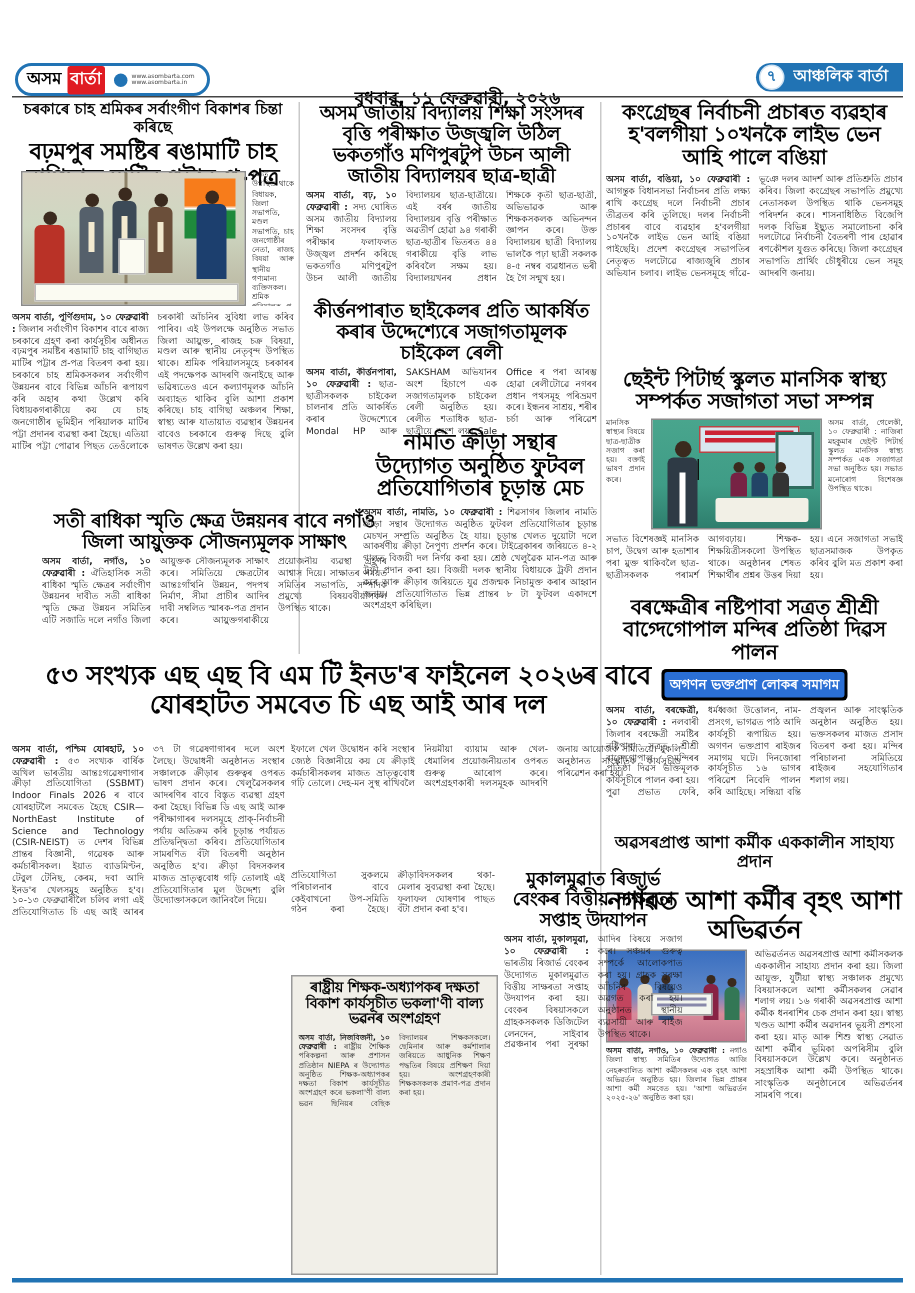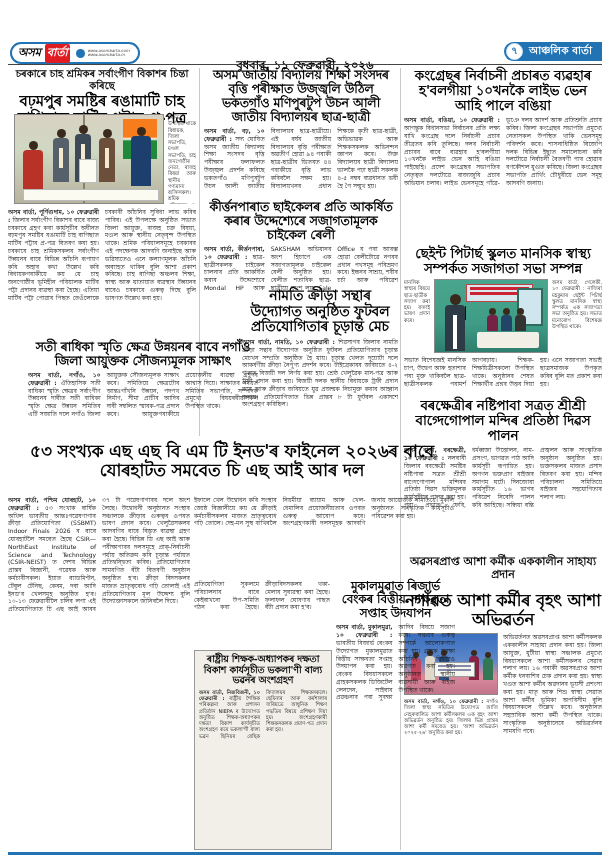--- a/index.html
+++ b/index.html
@@ -52,21 +52,21 @@
   .ph2 .table{position:absolute;right:8px;bottom:4px;width:55%;height:16px;background:#f2f0e6;border-radius:2px;}
   .ph3{background:linear-gradient(180deg,#3a6fc0 0%,#5d87c9 45%,#d98a9a 70%,#c2748a 100%);}
   .ph3 .cheque{position:absolute;left:32%;top:46%;width:42%;height:22%;background:#f4f6f0;border:1px solid #999;}
   .ph3 .cheque i{display:block;height:2px;background:#88a;margin:2px 3px 0 3px;}
 </style>
 </head>
 <body>
 
 <div class="page">
 
-  <div class="abs" style="left:10px;top:42px;font-style:italic;">
+  <div class="abs" style="left:10px;top:42px;">
     <div class="logo-pill">
       <span class="brand-black">অসম</span>
         <span class="brand-red">বাৰ্তা</span>
       <span class="globe"></span>
       <span class="urls">
         <span>www.asombarta.com</span>
         <span>www.asombarta.in</span>
       </span>
     </div>
   </div>
@@ -198,20 +198,25 @@
           </div>
         <div class="table"></div>
       </div>
       <div class="body-txt tiny" style="flex:1;height:74px;overflow:hidden;">অসম বাৰ্তা, গেলেকী, ১০ ফেব্ৰুৱাৰী : নাজিৰা মহকুমাৰ ছেইন্ট পিটাৰ্ছ স্কুলত মানসিক স্বাস্থ্য সম্পৰ্কত এক সজাগতা সভা অনুষ্ঠিত হয়। সভাত মনোৰোগ বিশেষজ্ঞ উপস্থিত থাকে।</div>
     </div>
     <div class="body-txt cols3" style="margin-top:3px;height:32px;">সভাত বিশেষজ্ঞই মানসিক চাপ, উদ্বেগ আৰু হতাশাৰ পৰা মুক্ত থাকিবলৈ ছাত্ৰ-ছাত্ৰীসকলক পৰামৰ্শ আগবঢ়ায়। শিক্ষক-শিক্ষয়িত্ৰীসকলো উপস্থিত থাকে। অনুষ্ঠানৰ শেষত শিক্ষাৰ্থীৰ প্ৰশ্নৰ উত্তৰ দিয়া হয়। এনে সজাগতা সভাই ছাত্ৰসমাজক উপকৃত কৰিব বুলি মত প্ৰকাশ কৰা হয়।</div>
   </div>
 
   <div class="abs" style="left:404px;top:398px;width:198px;">
     <div class="headline" style="font-size:13.5px;">বৰক্ষেত্ৰীৰ নষ্টিপাবা সত্ৰত শ্ৰীশ্ৰী বাগ্দেগোপাল মন্দিৰ প্ৰতিষ্ঠা দিৱস পালন</div>
+    <div style="display:flex;justify-content:center;margin-top:3px;">
+      <div class="highlight-wrap">
+        <div class="highlight-inner">অগণন ভক্তপ্ৰাণ লোকৰ সমাগম</div>
+      </div>
+    </div>
     <div class="body-txt cols3" style="margin-top:3px;height:102px;">
       <span class="dateline">অসম বাৰ্তা, বৰক্ষেত্ৰী, ১০ ফেব্ৰুৱাৰী :</span>
       <span>নলবাৰী জিলাৰ বৰক্ষেত্ৰী সমষ্টিৰ নষ্টিপাবা সত্ৰত শ্ৰীশ্ৰী বাগ্দেগোপাল মন্দিৰৰ প্ৰতিষ্ঠা দিৱস ভক্তিমূলক কাৰ্যসূচীৰে পালন কৰা হয়। পুৱা প্ৰভাত ফেৰি, ধৰ্মধ্বজা উত্তোলন, নাম-প্ৰসংগ, ভাগৱত পাঠ আদি কাৰ্যসূচী ৰূপায়িত হয়। অগণন ভক্তপ্ৰাণ ৰাইজৰ সমাগম ঘটে। দিনজোৰা কাৰ্যসূচীত ১৬ ভাগৰ পৰিৱেশ নিবেদি পালন কৰি আহিছে। সন্ধিয়া বন্তি প্ৰজ্বলন আৰু সাংস্কৃতিক অনুষ্ঠান অনুষ্ঠিত হয়। ভক্তসকলৰ মাজত প্ৰসাদ বিতৰণ কৰা হয়। মন্দিৰ পৰিচালনা সমিতিয়ে ৰাইজৰ সহযোগিতাৰ শলাগ লয়।</span>
     </div>
   </div>
 
   <div class="abs" style="left:404px;top:556px;width:198px;">
     <div class="kicker" style="font-size:11px;">অৱসৰপ্ৰাপ্ত আশা কৰ্মীক এককালীন সাহায্য প্ৰদান</div>
     <div class="headline" style="font-size:16.5px;margin-top:11px;">নগাঁৱত আশা কৰ্মীৰ বৃহৎ আশা অভিৱৰ্তন</div>
     <div style="display:flex;gap:5px;margin-top:4px;">

